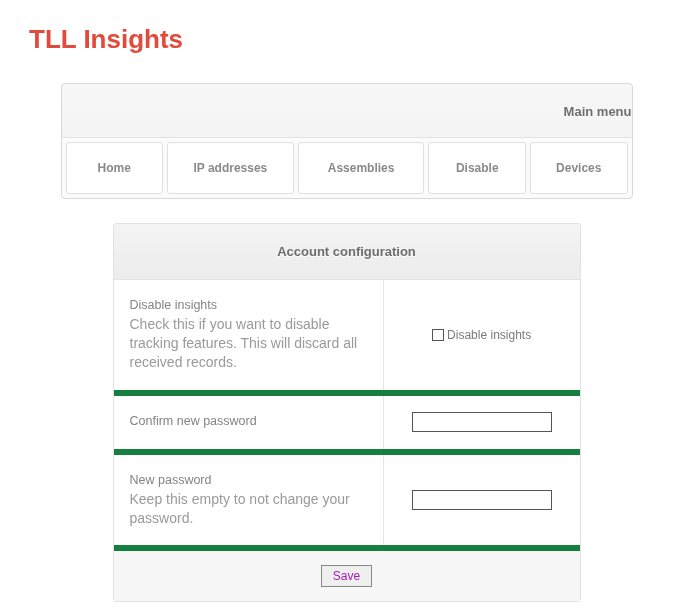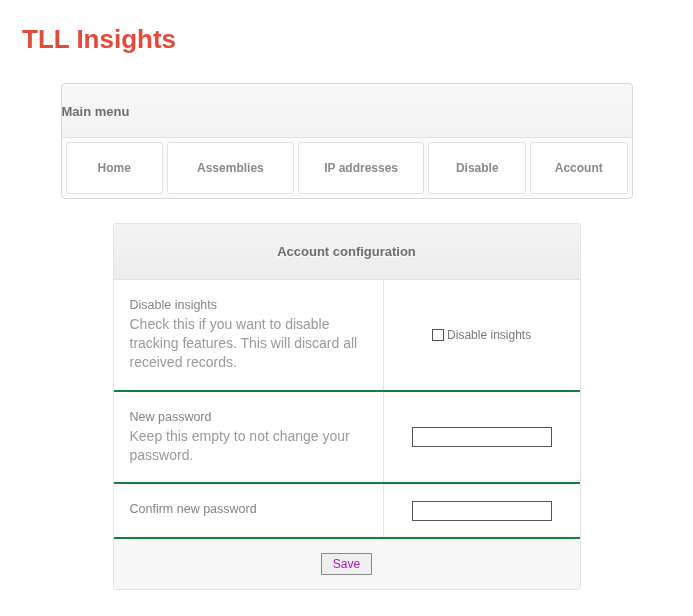--- a/index.html
+++ b/index.html
@@ -8,31 +8,31 @@
     padding: 18px;
     font-family: Arial, Helvetica, sans-serif;
     background: #ffffff;
     color: #7a7a7a;
     font-size: 12px;
   }
   .title {
     color: #e24a3b;
     font-size: 26px;
     font-weight: bold;
-    margin: 6px 0 28px 4px;
+    margin: 6px 0 28px 11px;
   }
   .menu-panel {
     width: 572px;
     margin: 0 auto 24px auto;
     border: 1px solid #d8d8d8;
     border-radius: 4px;
     background: linear-gradient(#f7f7f7, #f0f0f0);
   }
   .menu-header {
-    text-align: left;
+    text-align: right;
     font-weight: bold;
     color: #6d6d6d;
     font-size: 13px;
     padding: 20px 0 18px 0;
     text-shadow: 0 1px 0 #ffffff;
   }
   .menu-items {
     display: flex;
     gap: 4px;
     padding: 4px;
@@ -65,21 +65,21 @@
     font-weight: bold;
     color: #6d6d6d;
     font-size: 13px;
     padding: 20px 0;
     background: linear-gradient(#f4f4f4, #ececec);
     border-bottom: 1px solid #e2e2e2;
     text-shadow: 0 1px 0 #ffffff;
   }
   .config-row {
     display: flex;
-    border-bottom: 2px solid #15803d;
+    border-bottom: 6px solid #15803d;
   }
   .config-row:last-of-type { border-bottom: none; }
   .config-left {
     flex: 0 0 58%;
     padding: 18px 16px;
     border-right: 1px solid #e5e5e5;
     color: #848484;
   }
   .config-left .label-main {
     font-size: 12.5px;
@@ -136,24 +136,24 @@
 </style>
 </head>
 <body>
 
 <div class="title">TLL Insights</div>
 
 <div class="menu-panel">
   <div class="menu-header">Main menu</div>
   <div class="menu-items">
     <div class="menu-item">Home</div>
+    <div class="menu-item" data-wide="true">IP addresses</div>
     <div class="menu-item" data-wide="true">Assemblies</div>
-    <div class="menu-item" data-wide="true">IP addresses</div>
     <div class="menu-item">Disable</div>
-    <div class="menu-item">Account</div>
+    <div class="menu-item">Devices</div>
   </div>
 </div>
 
 <div class="config-panel">
   <div class="config-header">Account configuration</div>
 
   <div class="config-row">
     <div class="config-left">
       <div class="label-main">Disable insights</div>
       <div class="label-sub">Check this if you want to disable tracking features. This will discard all received records.</div>
@@ -161,31 +161,31 @@
     <div class="config-right">
       <label class="checkbox-wrap">
         <span class="checkbox-box"></span>
         <span>Disable insights</span>
       </label>
     </div>
   </div>
 
   <div class="config-row">
     <div class="config-left">
-      <div class="label-main">New password</div>
-      <div class="label-sub">Keep this empty to not change your password.</div>
+      <div class="label-main">Confirm new password</div>
     </div>
     <div class="config-right">
       <input type="password" style="">
     </div>
   </div>
 
   <div class="config-row">
     <div class="config-left">
-      <div class="label-main">Confirm new password</div>
+      <div class="label-main">New password</div>
+      <div class="label-sub">Keep this empty to not change your password.</div>
     </div>
     <div class="config-right">
       <input type="password" style="">
     </div>
   </div>
 
   <div class="save-row">
     <button class="save-btn">Save</button>
   </div>
 </div>

